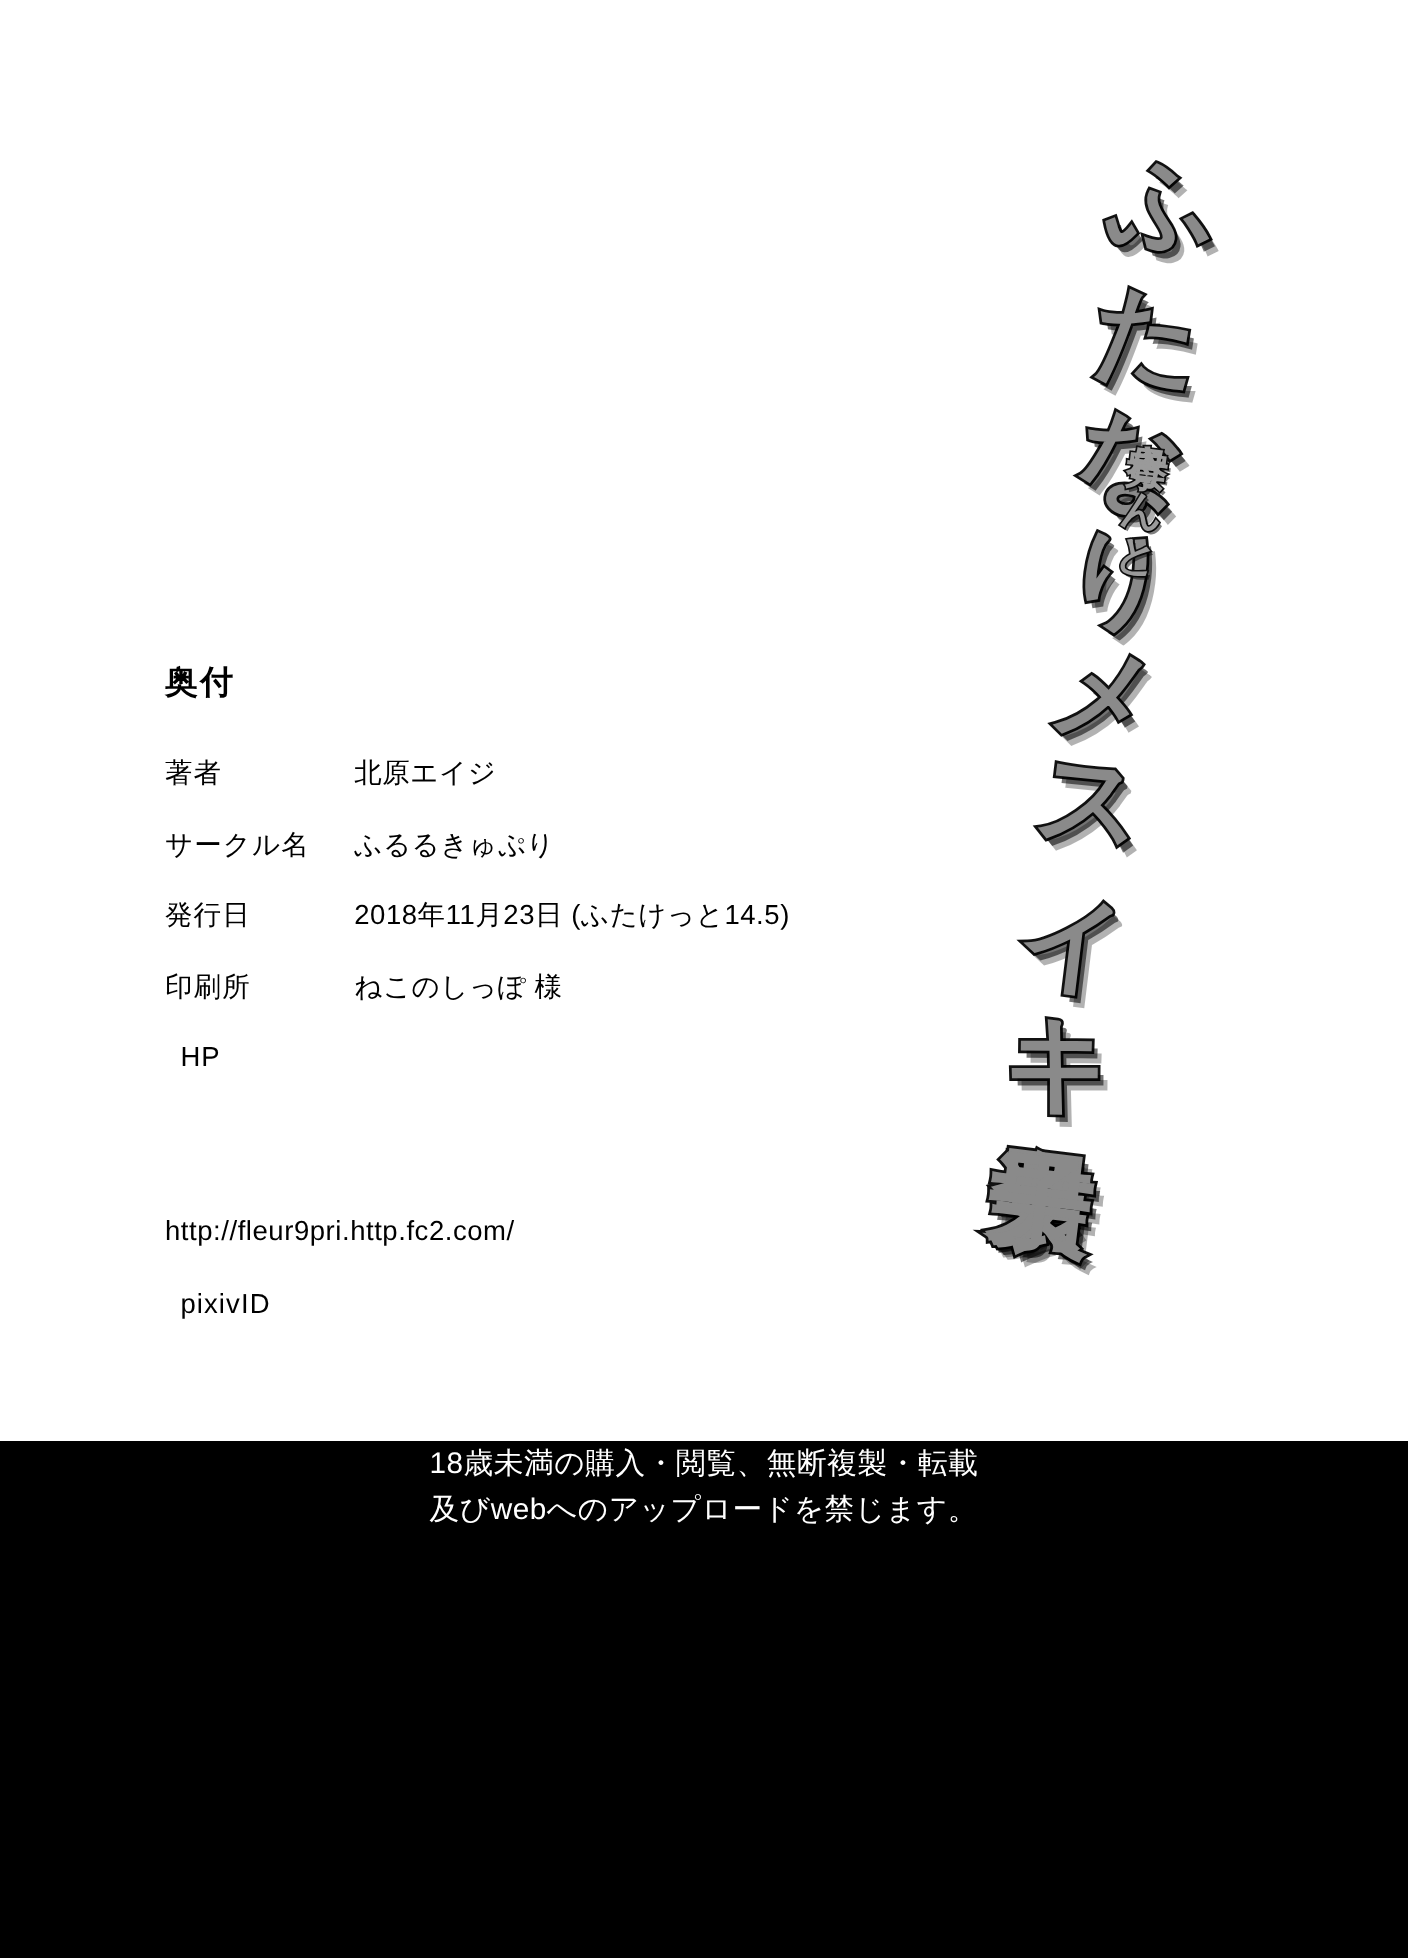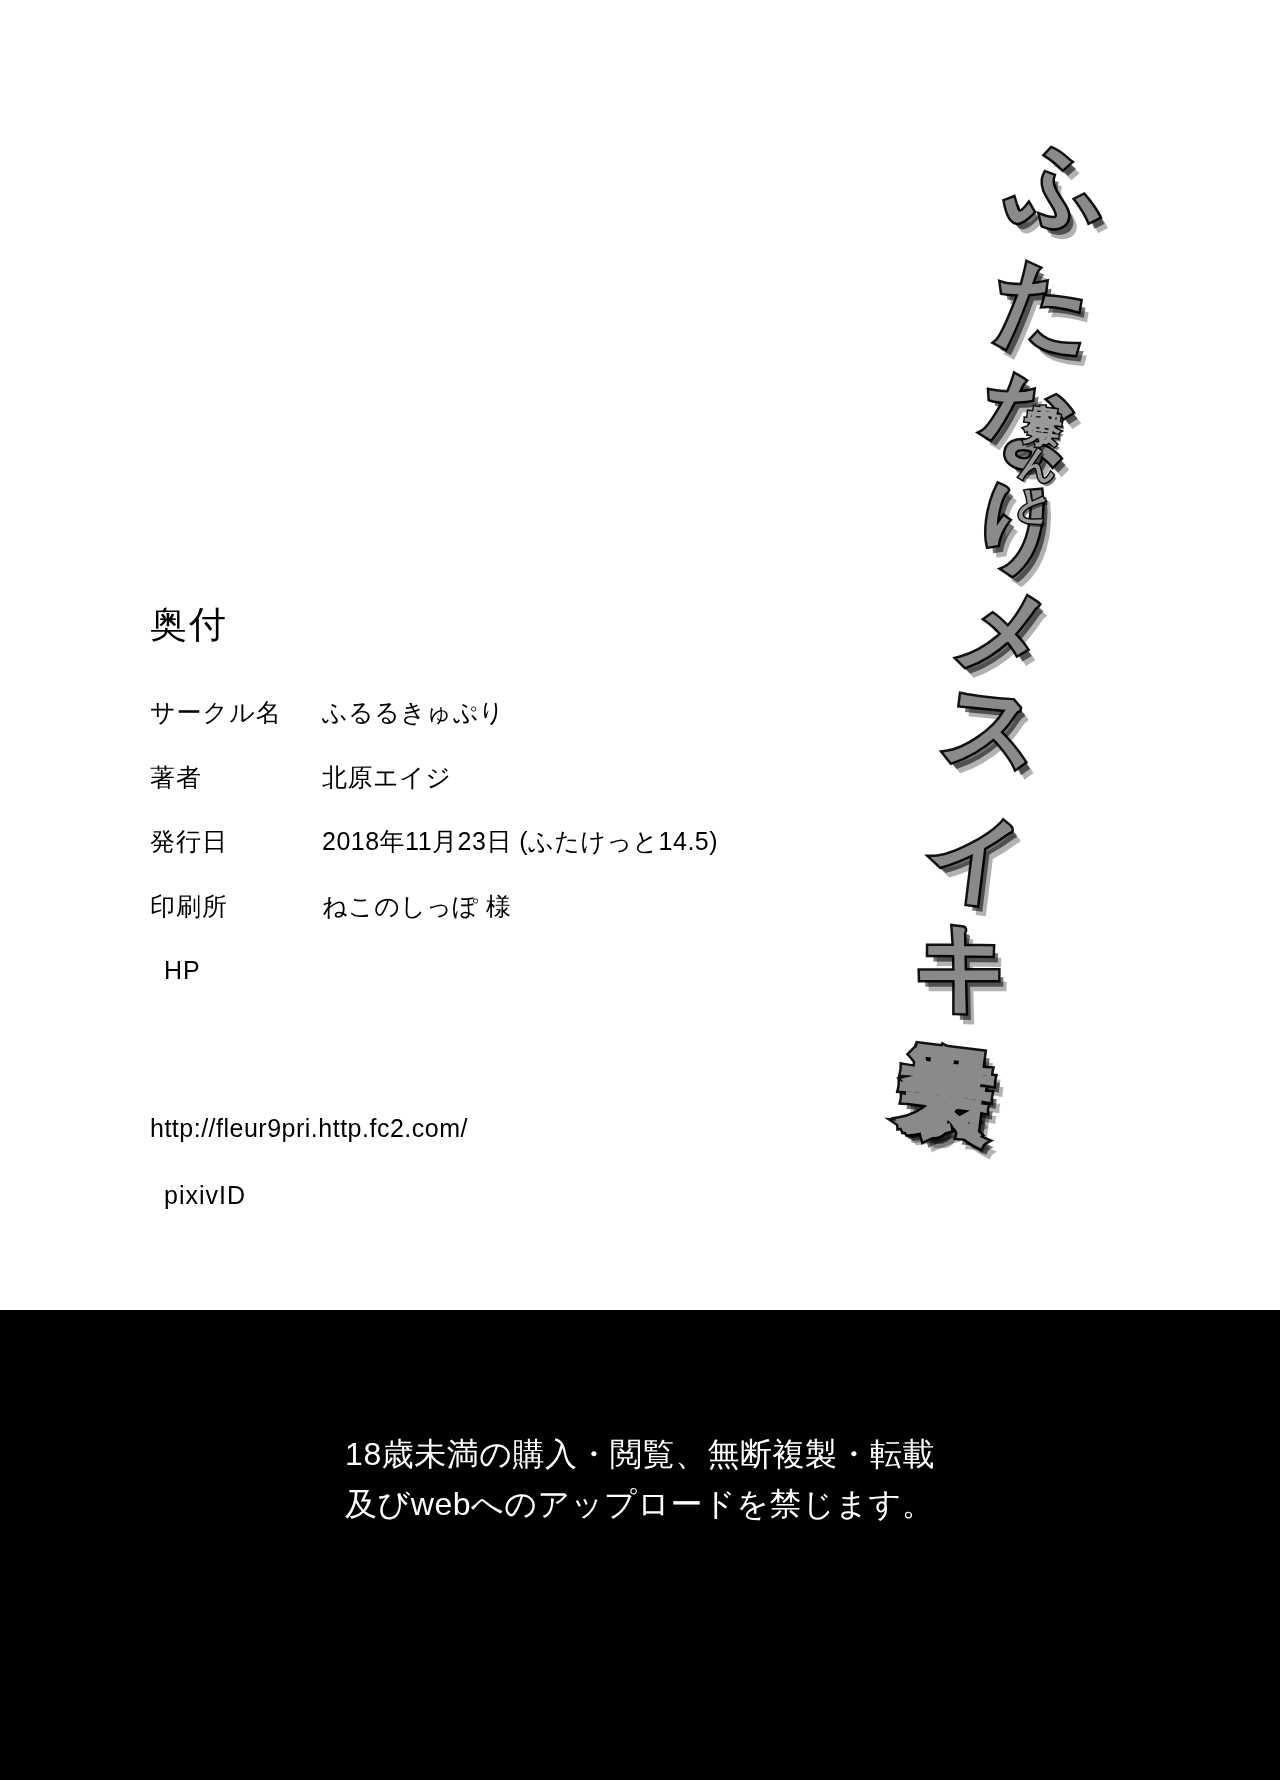--- a/index.html
+++ b/index.html
@@ -67,22 +67,22 @@
   }
 
   
   .colophon {
     position: absolute;
     left: 150px;
     top: 600px;
     width: 720px;
   }
   .colophon-heading {
-    font-size: 37px;
-    font-weight: 400;
+    font-size: 30px;
+    font-weight: 700;
     letter-spacing: 2px;
     margin: 0 0 46px 0;
   }
   .row {
     display: flex;
     align-items: baseline;
     margin-bottom: 32px;
     font-size: 25px;
     line-height: 1.3;
   }
@@ -112,49 +112,48 @@
     right: 0;
     bottom: 0;
     height: 470px;
     background: #000000;
     color: #ffffff;
     display: flex;
     align-items: flex-start;
     justify-content: center;
   }
   .warning-text {
-    margin-top: 120px;
     text-align: left;
-    font-size: 32px;
+    font-size: 27px;
     line-height: 1.55;
     letter-spacing: 0.5px;
     white-space: pre-line;
   }
 </style>
 </head>
 <body>
 
 <div class="page">
 
   <div class="title-area">
     <div class="title-main">ふたなりメスイキ女装男子</div>
     <div class="title-sub">寮母さんと</div>
   </div>
 
   <div class="colophon">
     <div class="colophon-heading">奥付</div>
 
     <div class="row">
-      <div class="label">サークル名</div>
-      <div class="value">ふるるきゅぷり</div>
+      <div class="label">著者</div>
+      <div class="value">北原エイジ</div>
     </div>
 
     <div class="row">
-      <div class="label">著者</div>
-      <div class="value">北原エイジ</div>
+      <div class="label">サークル名</div>
+      <div class="value">ふるるきゅぷり</div>
     </div>
 
     <div class="row">
       <div class="label">発行日</div>
       <div class="value">2018年11月23日 (ふたけっと14.5)</div>
     </div>
 
     <div class="row">
       <div class="label">印刷所</div>
       <div class="value">ねこのしっぽ 様</div>

